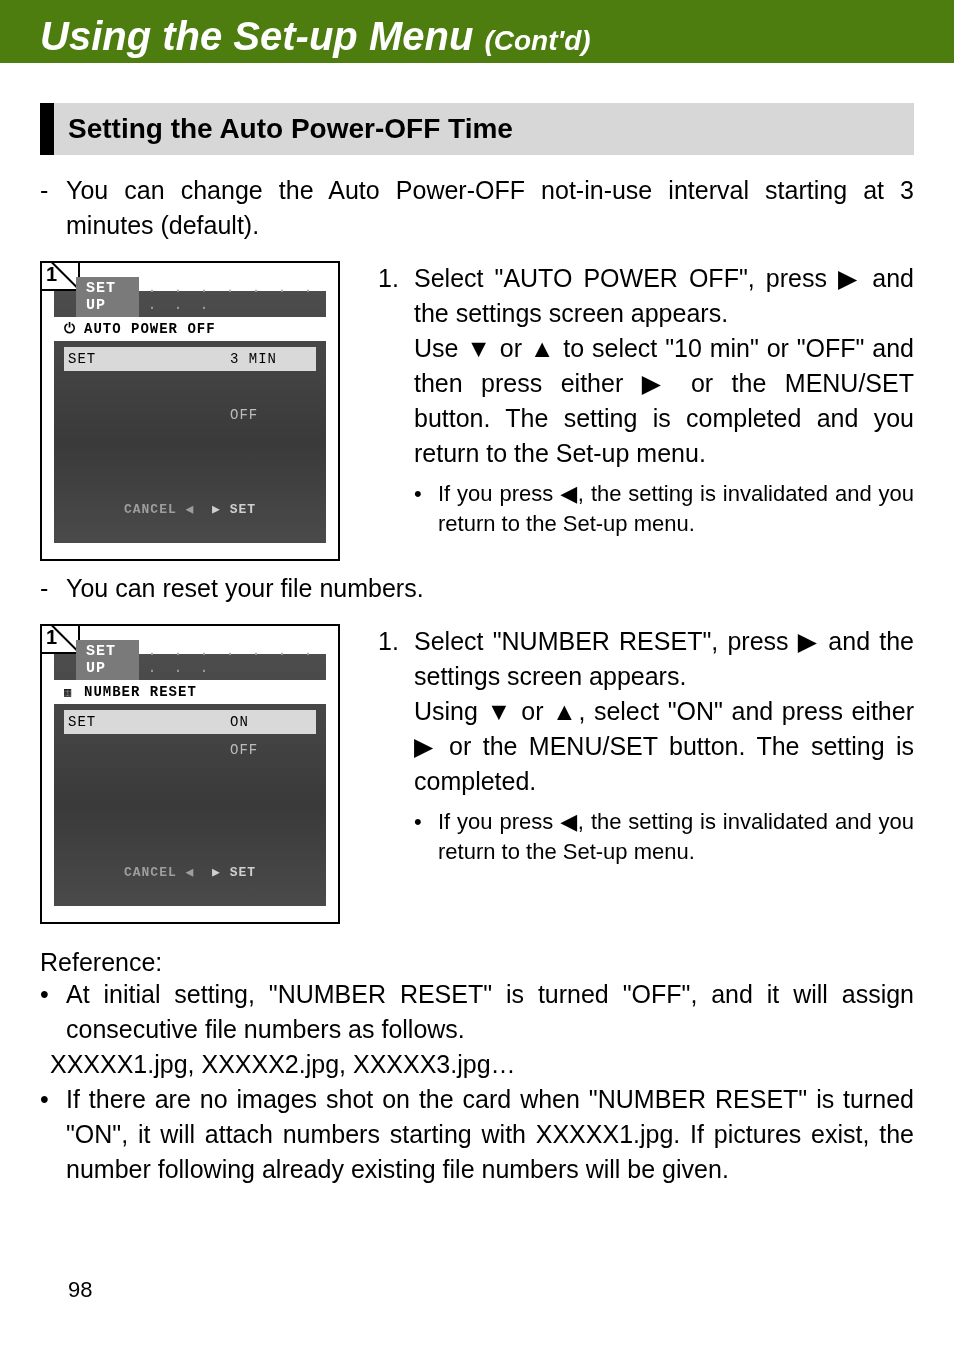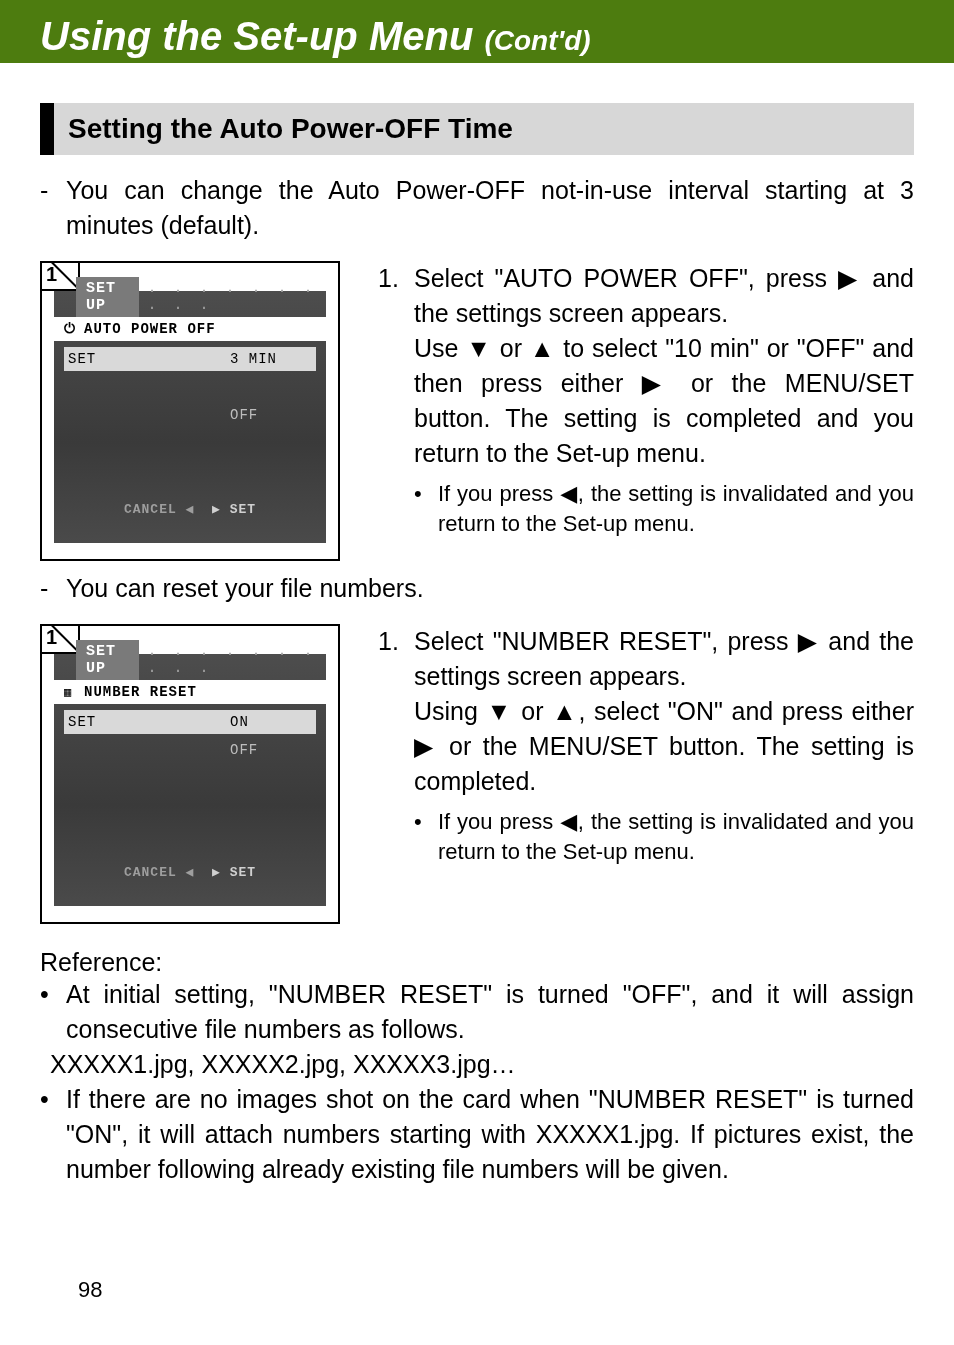--- a/index.html
+++ b/index.html
@@ -212,21 +212,21 @@
     text-align: justify;
   }
   .ref-sub {
     margin-left: 10px;
     font-size: 25px;
     line-height: 1.4;
   }
 
   .page-num {
     position: absolute;
-    left: 78px;
+    left: 68px;
     bottom: 42px;
     font-size: 22px;
   }
 </style>
 </head>
 <body>
 
 <div class="header-bar">
   <span class="main">Using the Set-up Menu </span><span class="sub">(Cont'd)</span>
 </div>

